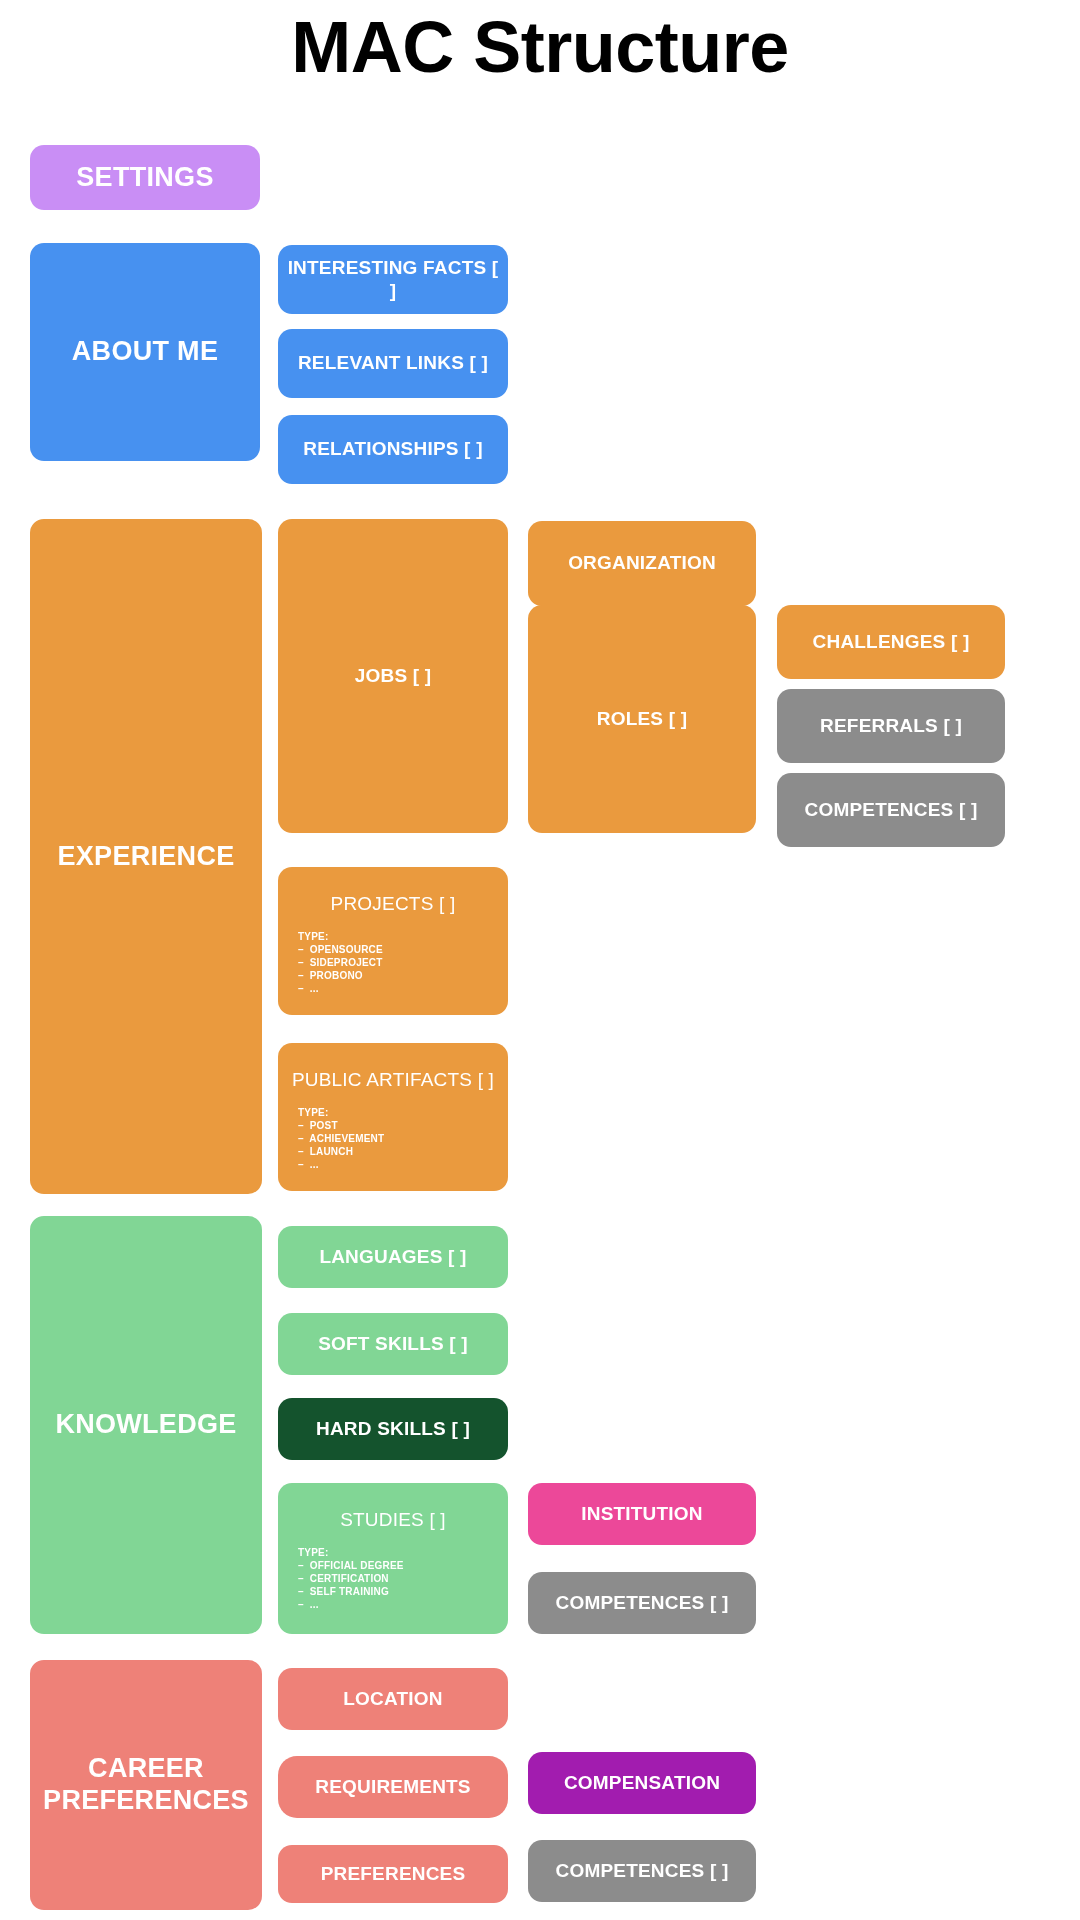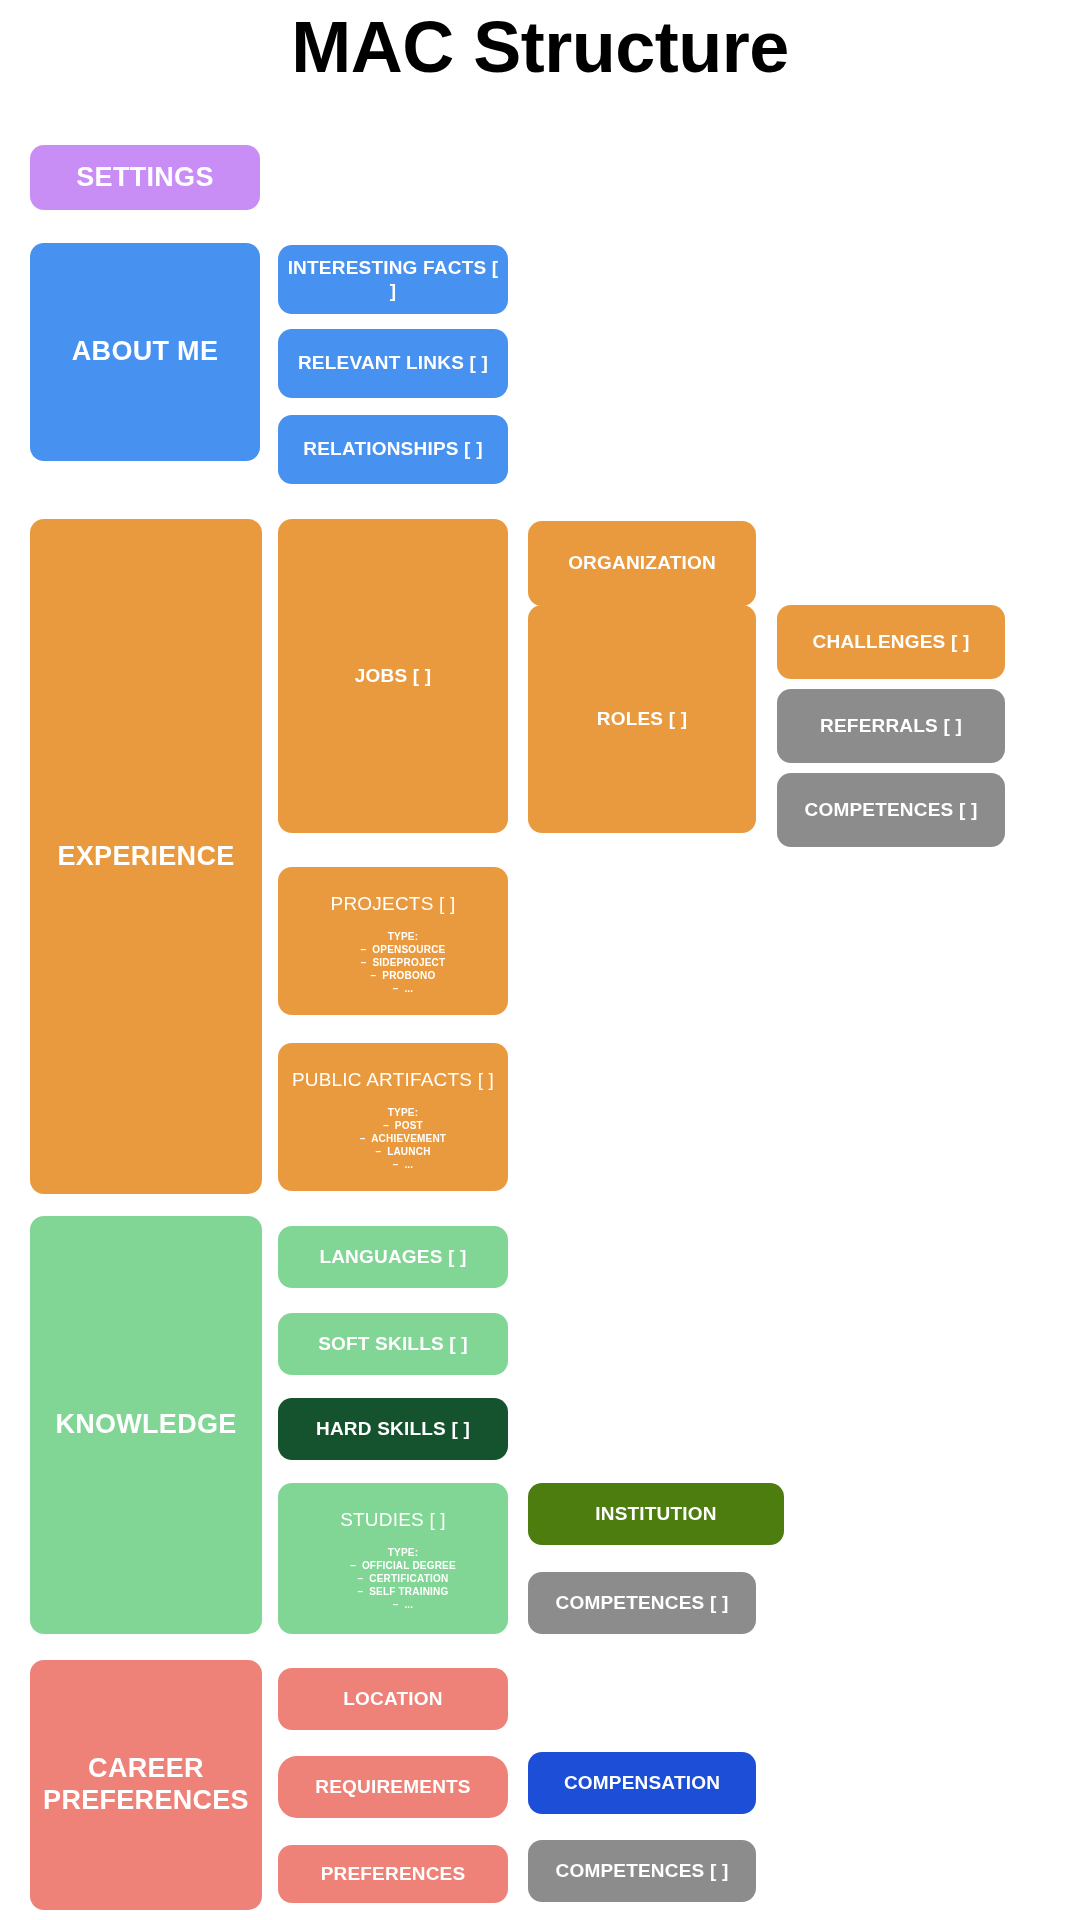--- a/index.html
+++ b/index.html
@@ -65,21 +65,21 @@
   }
   .withlist .lbl {
     font-size: 19px;
     font-weight: normal;
     text-align: center;
     padding-top: 26px;
   }
   .typelist {
     margin-top: 16px;
     padding-left: 20px;
-    text-align: center;
+    text-align: left;
     font-size: 10px;
     line-height: 1.28;
     letter-spacing: 0.2px;
     font-weight: bold;
   }
   .typelist .thead { display: block; }
   .typelist .titem { display: block; white-space: pre; }
 </style>
 </head>
 <body>
@@ -170,39 +170,39 @@
     <span class="lbl">STUDIES [ ]</span>
     <div class="typelist">
       <span class="thead">TYPE:</span>
       <span class="titem">–  OFFICIAL DEGREE</span>
       <span class="titem">–  CERTIFICATION</span>
       <span class="titem">–  SELF TRAINING</span>
       <span class="titem">–  ...</span>
     </div>
   </div>
 
-  <div class="block leaf" style="left:528px; top:1483px; width:256px; height:62px; background:#4d7c0f;">
+  <div class="block leaf" style="left:528px; top:1483px; width:228px; height:62px; background:#ec4899;">
     <span class="lbl">INSTITUTION</span>
   </div>
   <div class="block leaf" style="left:528px; top:1572px; width:228px; height:62px; background:#8c8c8c;">
     <span class="lbl">COMPETENCES [ ]</span>
   </div>
 
   <div class="block cat" style="left:30px; top:1660px; width:232px; height:250px; background:#ee8178;">
     <span class="lbl">CAREER PREFERENCES</span>
   </div>
   <div class="block leaf" style="left:278px; top:1668px; width:230px; height:62px; background:#ee8178;">
     <span class="lbl">LOCATION</span>
   </div>
   <div class="block leaf" style="left:278px; top:1756px; width:230px; height:62px; background:#ee8178;border-radius:19px;">
     <span class="lbl">REQUIREMENTS</span>
   </div>
   <div class="block leaf" style="left:278px; top:1845px; width:230px; height:58px; background:#ee8178;">
     <span class="lbl">PREFERENCES</span>
   </div>
-  <div class="block leaf" style="left:528px; top:1752px; width:228px; height:62px; background:#1d4ed8;">
+  <div class="block leaf" style="left:528px; top:1752px; width:228px; height:62px; background:#a21caf;">
     <span class="lbl">COMPENSATION</span>
   </div>
   <div class="block leaf" style="left:528px; top:1840px; width:228px; height:62px; background:#8c8c8c;">
     <span class="lbl">COMPETENCES [ ]</span>
   </div>
 
 </div>
 
 </body></html>

